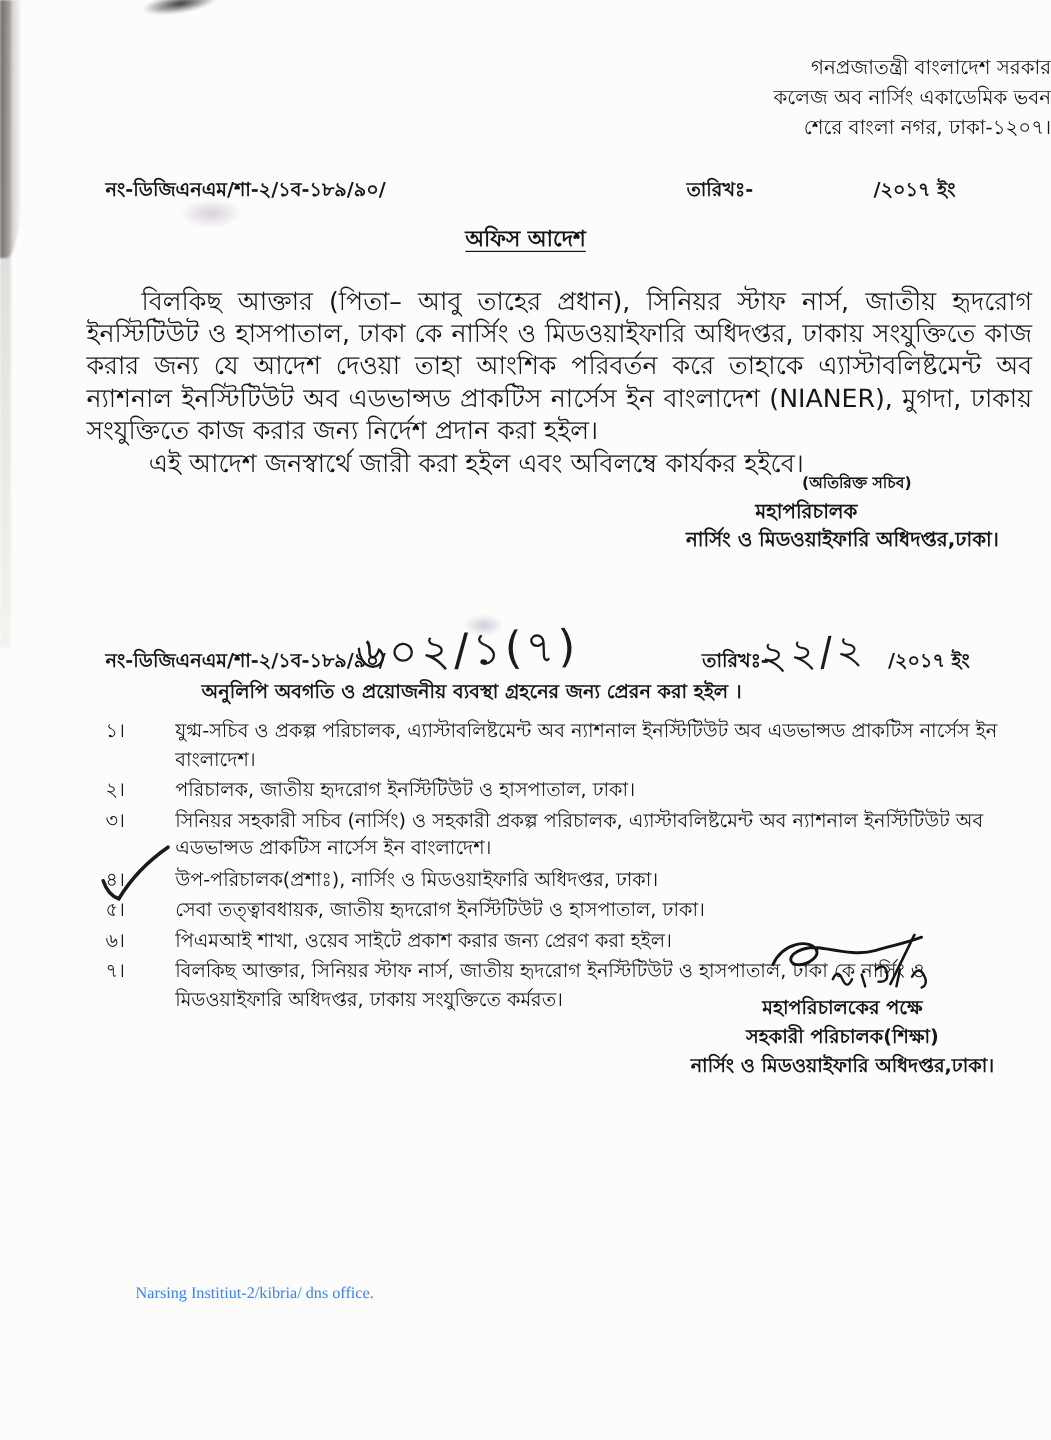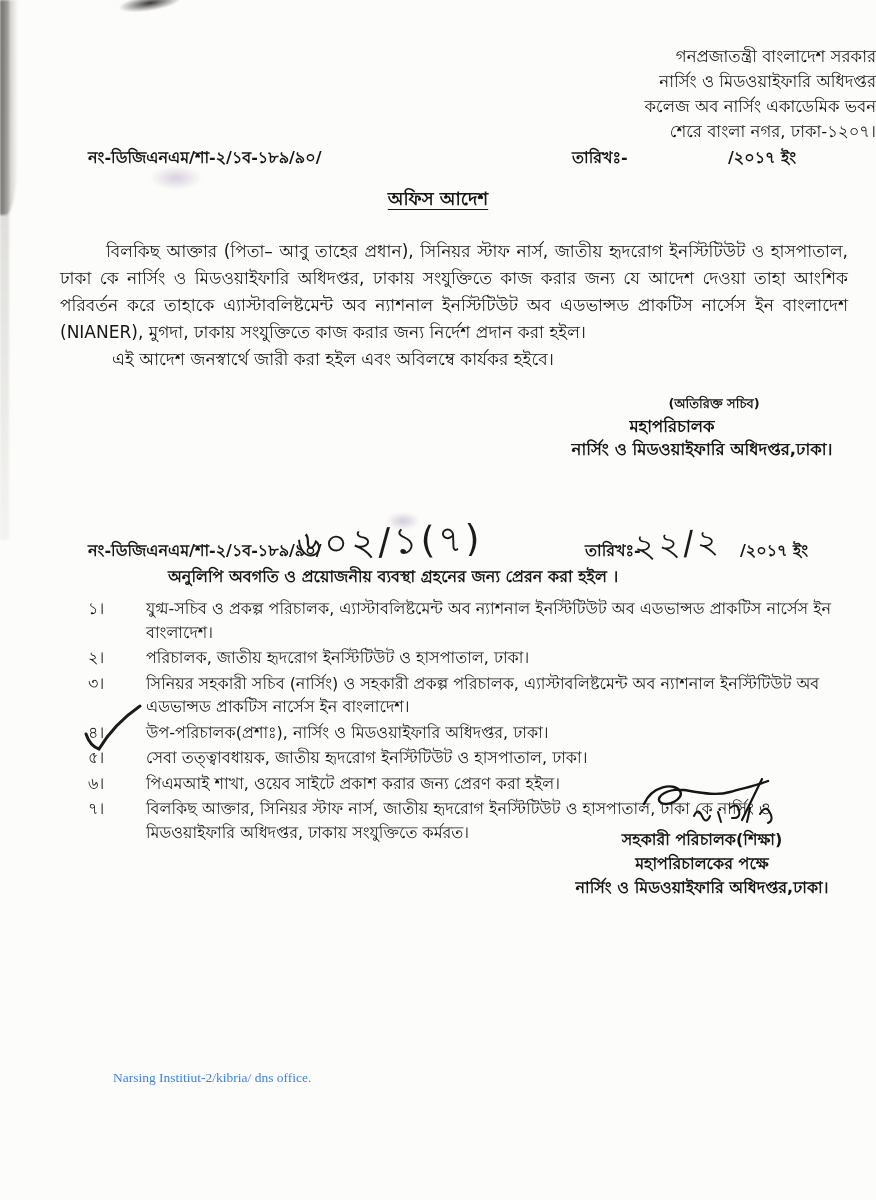--- a/index.html
+++ b/index.html
@@ -67,22 +67,22 @@
     font-size:33px;transform:rotate(-4deg);
   }
   
   .order-title{
     position:absolute;left:0;top:185px;width:876px;
     text-align:center;font-size:18px;font-weight:700;
   }
   .order-title span{text-decoration:underline;text-underline-offset:4px;margin-top:20px;}
   
   .body-block{
-    position:absolute;left:60px;top:238px;width:788px;
-    font-size:17px;line-height:27px;text-align:justify;
+    position:absolute;left:72px;top:238px;width:788px;
+    font-size:21px;line-height:27px;text-align:justify;
   }
   .body-block p{margin:0;}
   .para1{text-indent:46px;}
   .para2{text-indent:52px;text-align:left;}
   
   .sig1{
     position:absolute;left:548px;top:392px;width:308px;
     text-align:center;font-size:16.5px;line-height:23px;font-weight:600;
   }
   .sig1 .sign-mark{margin-bottom:8px;}
@@ -117,21 +117,20 @@
 <div class="page">
 
   <div class="edge-left-faint"></div>
   <div class="edge-left"></div>
   <div class="top-smear"></div>
   <div class="smudge1"></div>
   <div class="smudge2"></div>
 
   <div class="letterhead">
     <div>গনপ্রজাতন্ত্রী বাংলাদেশ সরকার</div>
-    <div>নার্সিং ও মিডওয়াইফারি অধিদপ্তর</div>
     <div>কলেজ অব নার্সিং একাডেমিক ভবন</div>
     <div>শেরে বাংলা নগর, ঢাকা-১২০৭।</div>
   </div>
 
   <div class="ref-row ref1">
     <span class="memo">নং-ডিজিএনএম/শা-২/১ব-১৮৯/৯০/</span>
     <span class="date-label">তারিখঃ-</span>
     <span class="year">/২০১৭ ইং</span>
   </div>
 
@@ -199,20 +198,20 @@
     <path d="M6 26 C14 8 36 4 42 13 C47 21 28 30 22 24 C17 18 31 10 46 12 C64 15 78 18 92 14 C106 10 120 7 130 3" fill="none" stroke="#151515" stroke-width="2.4" stroke-linecap="round"></path>
     <path d="M124 1 L104 42" fill="none" stroke="#151515" stroke-width="2.2" stroke-linecap="round"></path>
     <path d="M56 38 q4 -9 8 0 t8 0" fill="none" stroke="#151515" stroke-width="2" stroke-linecap="round"></path>
     <path d="M80 34 l3 10" fill="none" stroke="#151515" stroke-width="2" stroke-linecap="round"></path>
     <path d="M92 30 q7 -6 9 2 q2 9 -7 8" fill="none" stroke="#151515" stroke-width="2" stroke-linecap="round"></path>
     <path d="M112 30 l-3 14" fill="none" stroke="#151515" stroke-width="2" stroke-linecap="round"></path>
     <path d="M122 36 q6 -11 11 1 q2 6 -3 8" fill="none" stroke="#151515" stroke-width="2" stroke-linecap="round"></path>
   </svg>
 
   <div class="sig2">
+    <div>মহাপরিচালকের পক্ষে</div>
     <div>সহকারী পরিচালক(শিক্ষা)</div>
-    <div>মহাপরিচালকের পক্ষে</div>
     <div>নার্সিং ও মিডওয়াইফারি অধিদপ্তর,ঢাকা।</div>
   </div>
 
   <div class="footer-note">Narsing Institiut-2/kibria/ dns office.</div>
 
 </div>
 
 </body></html>

